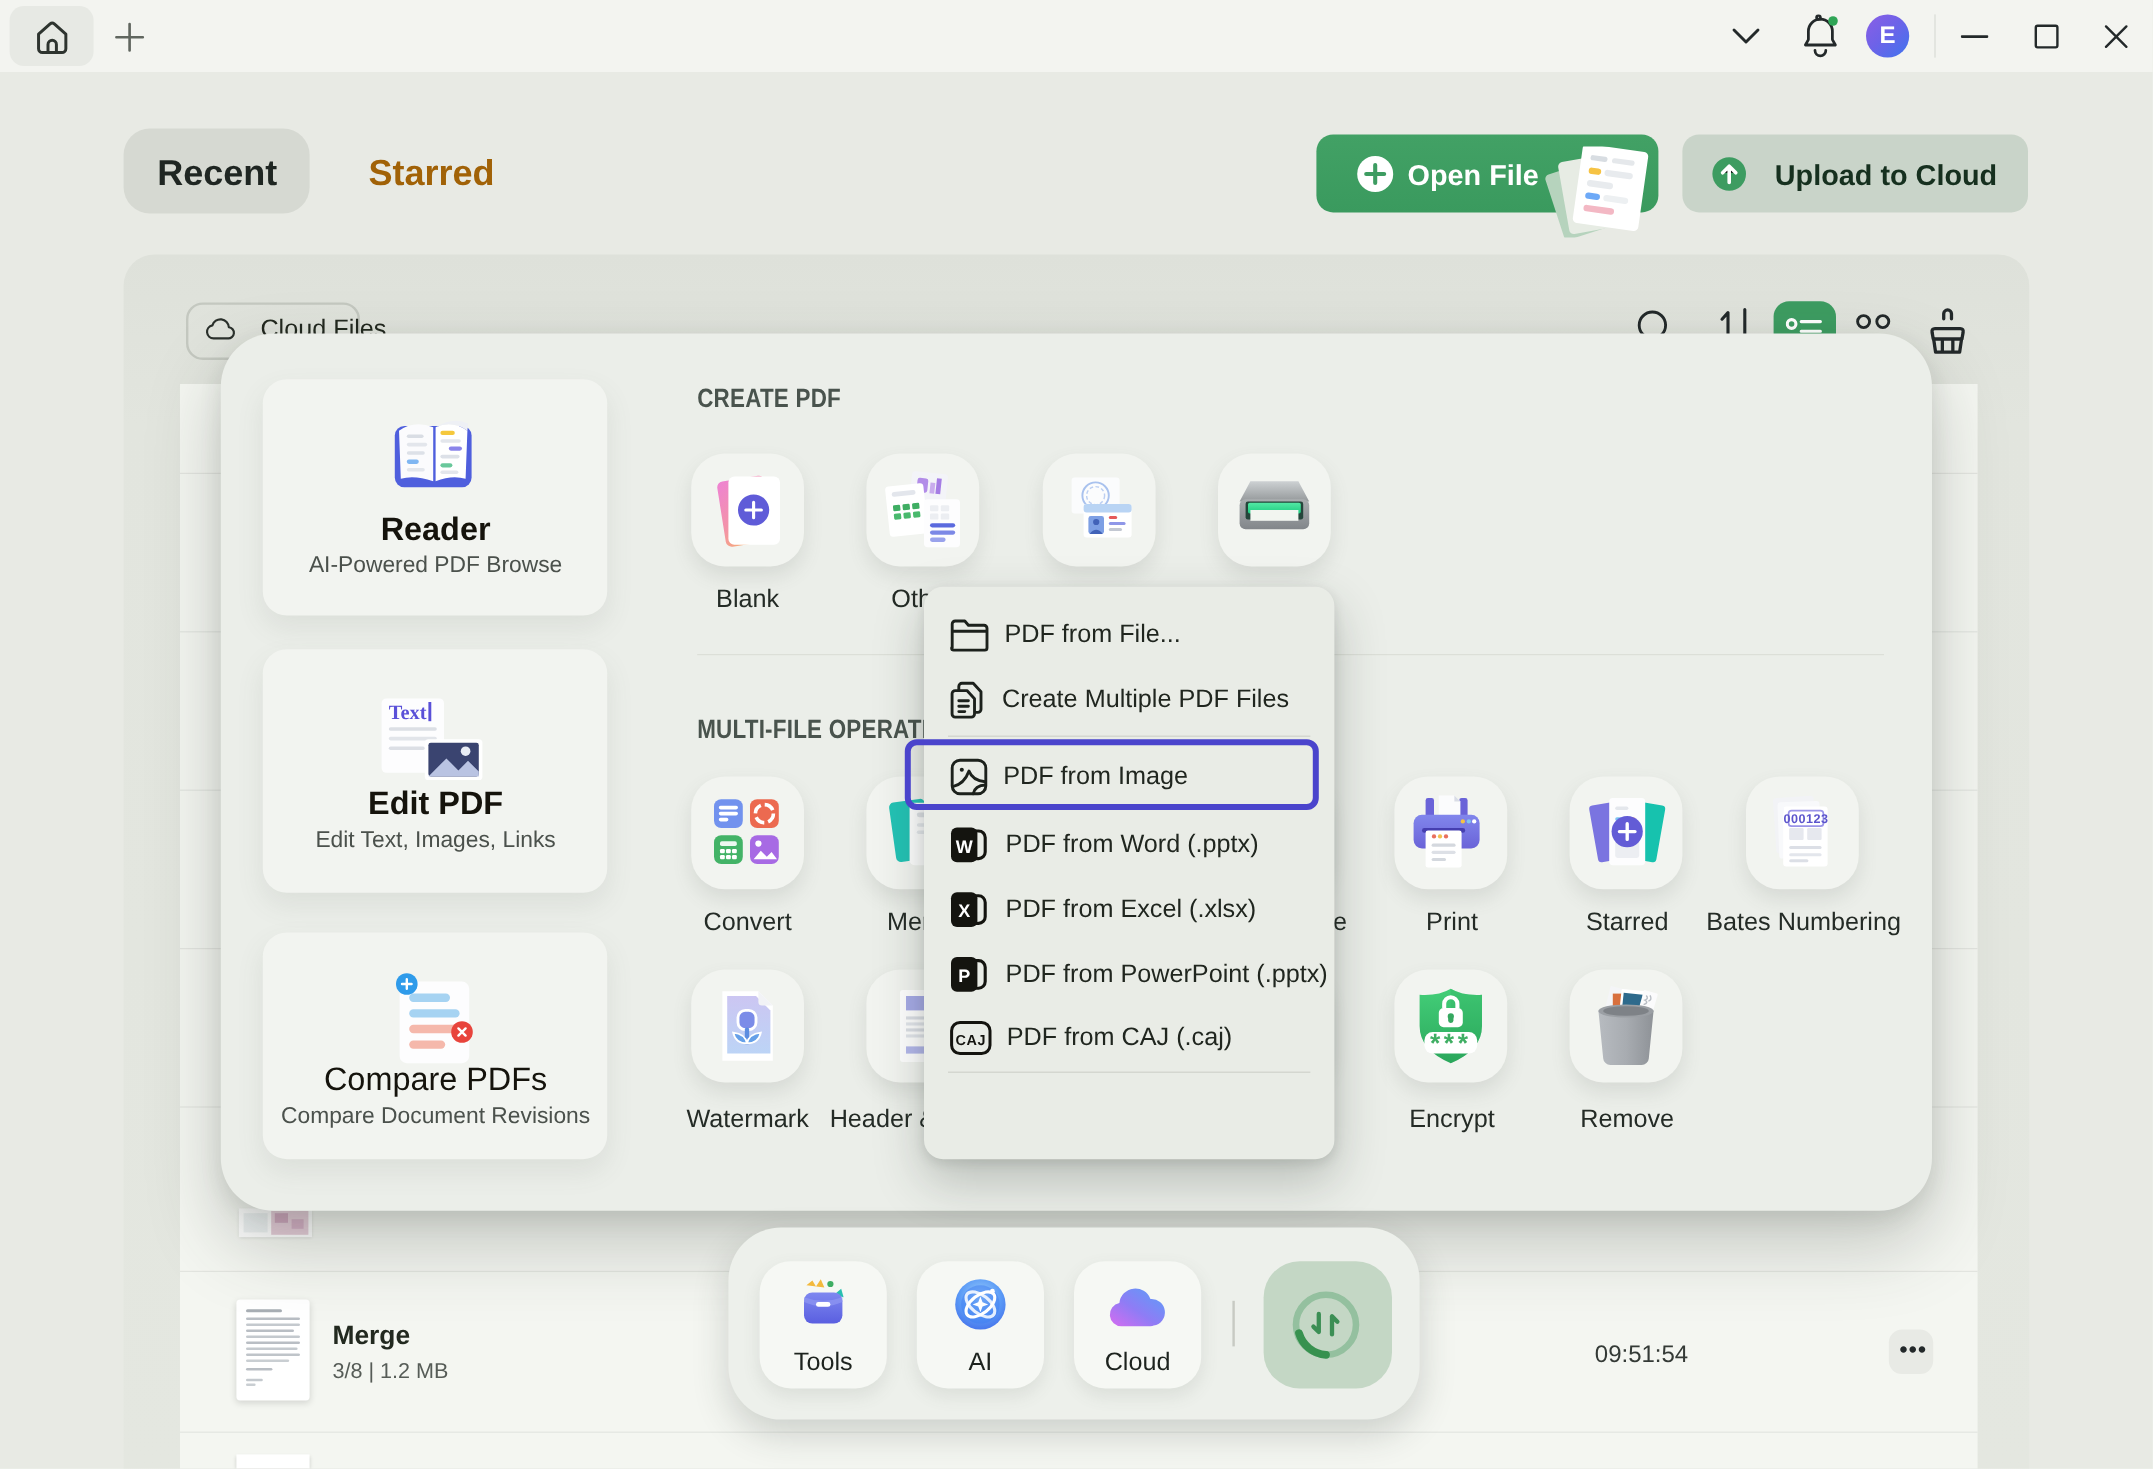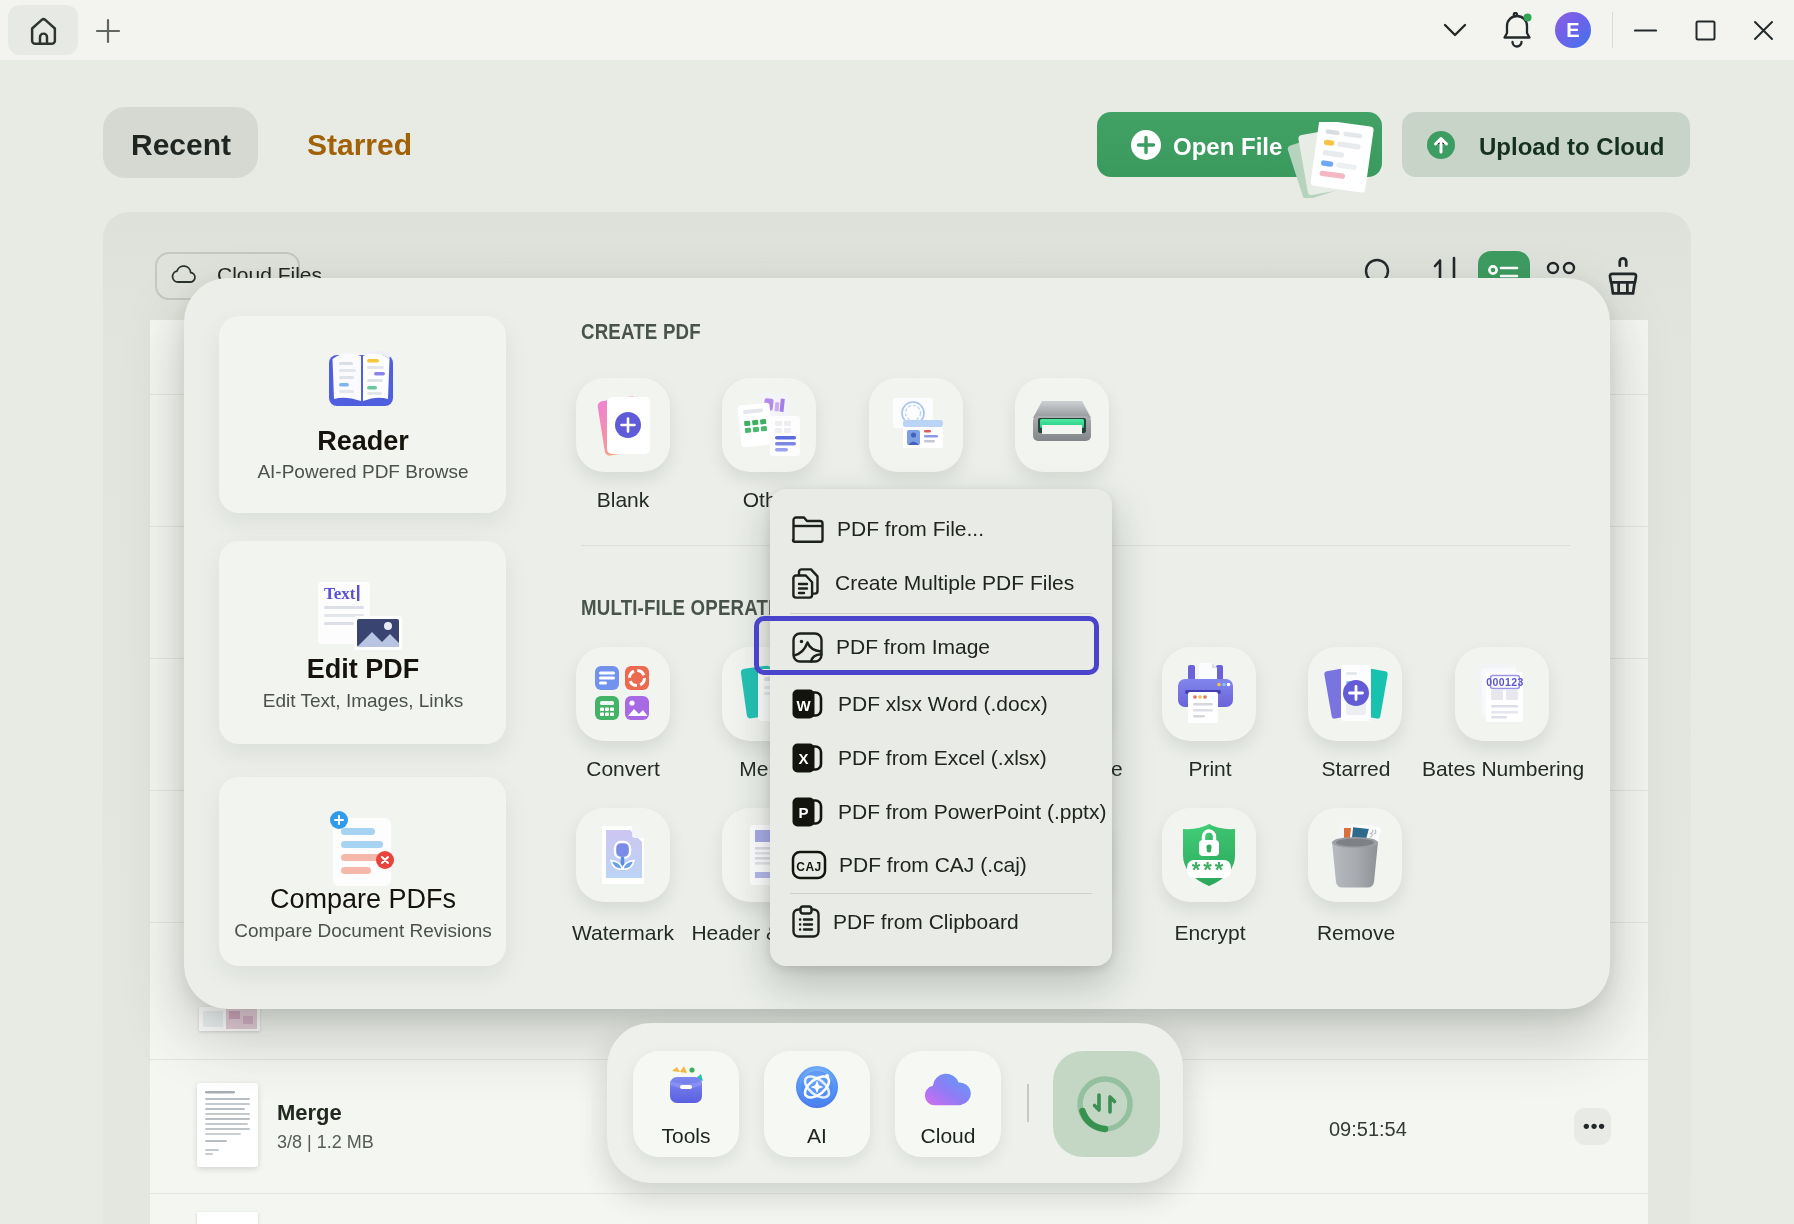--- a/index.html
+++ b/index.html
@@ -509,21 +509,21 @@
         <path d="M20 30.5 Q21.5 23.5 30.3 23.2"></path>
       </svg>
     <span>PDF from Image</span>
   </div>
   <div class="mi" style="top:188px">
     <svg width="35" height="32" viewBox="0 0 35 32" fill="none">
         <path d="M12 4.5 h12.5 a5.5 5.5 0 0 1 5.5 5.5 v12 a5.5 5.5 0 0 1 -5.5 5.5 H12" stroke="#14140f" stroke-width="2.6"></path>
         <rect x="1.5" y="1.5" width="22" height="29" rx="5" fill="#14140f"></rect>
         <text x="12.5" y="22.5" font-family="Liberation Sans" font-size="15" font-weight="bold" fill="#fff" text-anchor="middle">W</text>
       </svg>
-    <span>PDF xlsx Word (.docx)</span>
+    <span>PDF from Word (.pptx)</span>
   </div>
   <div class="mi" style="top:242px">
     <svg width="35" height="32" viewBox="0 0 35 32" fill="none">
         <path d="M12 4.5 h12.5 a5.5 5.5 0 0 1 5.5 5.5 v12 a5.5 5.5 0 0 1 -5.5 5.5 H12" stroke="#14140f" stroke-width="2.6"></path>
         <rect x="1.5" y="1.5" width="22" height="29" rx="5" fill="#14140f"></rect>
         <text x="12.5" y="22" font-family="Liberation Sans" font-size="15" font-weight="bold" fill="#fff" text-anchor="middle">X</text>
       </svg>
     <span>PDF from Excel (.xlsx)</span>
   </div>
   <div class="mi" style="top:296px">
@@ -535,28 +535,20 @@
     <span>PDF from PowerPoint (.pptx)</span>
   </div>
   <div class="mi" style="top:349px">
     <svg width="36" height="34" viewBox="0 0 36 34" fill="none">
         <rect x="2" y="4" width="32" height="26" rx="7" stroke="#14140f" stroke-width="2.5"></rect>
         <text x="18" y="22.5" font-family="Liberation Sans" font-size="12" font-weight="bold" fill="#14140f" text-anchor="middle" letter-spacing="0.5">CAJ</text>
       </svg>
     <span>PDF from CAJ (.caj)</span>
   </div>
   <div class="sep" style="top:404px"></div>
-  <div class="mi" style="top:406px">
-    <svg width="30" height="34" viewBox="0 0 30 34" fill="none" stroke="#1c211c" stroke-width="2.4" stroke-linejoin="round" stroke-linecap="round">
-        <rect x="2.5" y="4.5" width="25" height="27" rx="5"></rect>
-        <rect x="9.5" y="1.5" width="11" height="7" rx="2.5" fill="#e9ece6"></rect>
-        <path d="M9 14.5 h.2 M13 14.5 h8 M9 19.5 h.2 M13 19.5 h8 M9 24.5 h.2 M13 24.5 h8"></path>
-      </svg>
-    <span>PDF from Clipboard</span>
-  </div>
 </div>
 
 <div class="a" style="left:754px;top:616px;width:345px;height:59px;border:5.5px solid #4a44cc;border-radius:10px;box-sizing:border-box"></div>
 
 <div class="a" id="dock" style="left:607px;top:1023px;width:576px;height:160px;border-radius:44px;background:#edf0eb;box-shadow:0 12px 30px rgba(45,55,48,.20)"></div>
 <div class="a" style="left:633px;top:1051px;width:106px;height:106px;border-radius:26px;background:#f6f8f4;box-shadow:0 6px 14px rgba(90,100,92,.12)"></div>
 <div class="a" style="left:764px;top:1051px;width:106px;height:106px;border-radius:26px;background:#f6f8f4;box-shadow:0 6px 14px rgba(90,100,92,.12)"></div>
 <div class="a" style="left:895px;top:1051px;width:106px;height:106px;border-radius:26px;background:#f6f8f4;box-shadow:0 6px 14px rgba(90,100,92,.12)"></div>
 <div class="a" style="left:686px;top:1124px;font-size:21px;color:#1d231e;transform:translateX(-50%)">Tools</div>
 <div class="a" style="left:817px;top:1124px;font-size:21px;color:#1d231e;transform:translateX(-50%)">AI</div>

